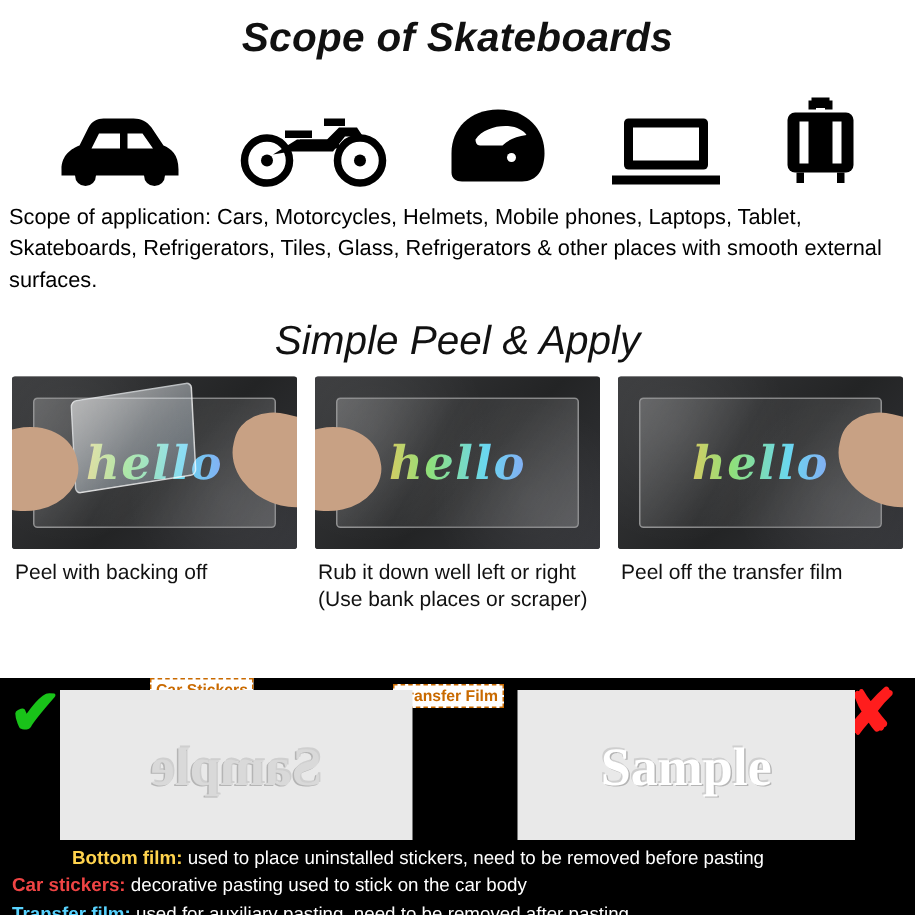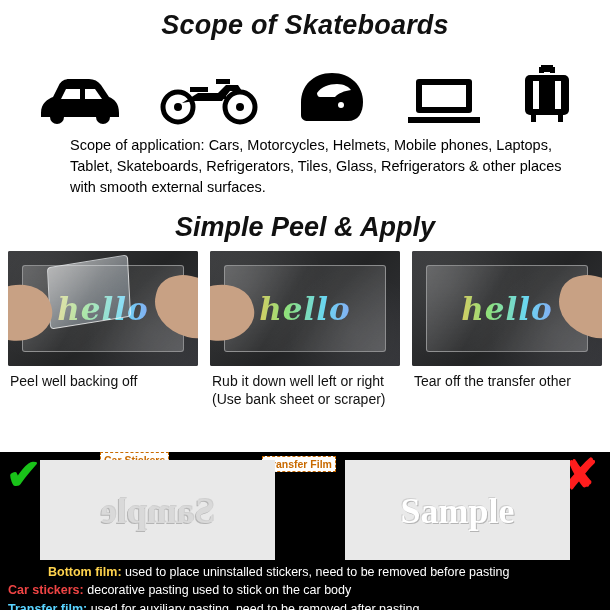--- a/index.html
+++ b/index.html
@@ -25,30 +25,29 @@
     display:flex;
     justify-content:space-around;
     align-items:flex-end;
     padding:6px 16px 10px;
     height:72px;
   }
   .icon-row .ico{display:flex;align-items:flex-end;justify-content:center;}
   .desc{
     font-size:14.5px;
     line-height:1.45;
-    padding:0 26px;
+    padding:0 6px;
     color:#000;
-    margin-left:44px;
   }
 
   
   .sec2-title{
     text-align:center;
     font-size:27px;
-    font-weight:bold;
+    font-weight:normal;
     font-style:italic;
     margin:14px 16px 8px;
   }
   .steps{
     display:flex;
     justify-content:space-between;
     padding:0 8px;
     gap:7px;
   }
   .step{width:190px;}
@@ -234,42 +233,42 @@
   <div class="steps">
     <div class="step">
       <div class="photo">
         <div class="grain"></div>
         <div class="film"></div>
         <div class="word">hello</div>
         <div class="peel"></div>
         <div class="hand left"></div>
         <div class="hand right"></div>
       </div>
-      <div class="cap">Peel well backing off</div>
+      <div class="cap">Peel with backing off</div>
     </div>
 
     <div class="step">
       <div class="photo">
         <div class="grain"></div>
         <div class="film"></div>
         <div class="word">hello</div>
         <div class="hand left"></div>
       </div>
       <div class="cap" style="white-space:pre-line;">Rub it down well left or right
-(Use bank sheet or scraper)</div>
+(Use bank places or scraper)</div>
     </div>
 
     <div class="step">
       <div class="photo">
         <div class="grain"></div>
         <div class="film"></div>
         <div class="word">hello</div>
         <div class="hand right"></div>
       </div>
-      <div class="cap">Tear off the transfer other</div>
+      <div class="cap">Peel off the transfer film</div>
     </div>
   </div>
 
   <div class="divider"></div>
   <div class="sec3">
 
     <div class="check">✔</div>
     <div class="cross">✘</div>
 
     <div class="lbl car">Car Stickers</div>

